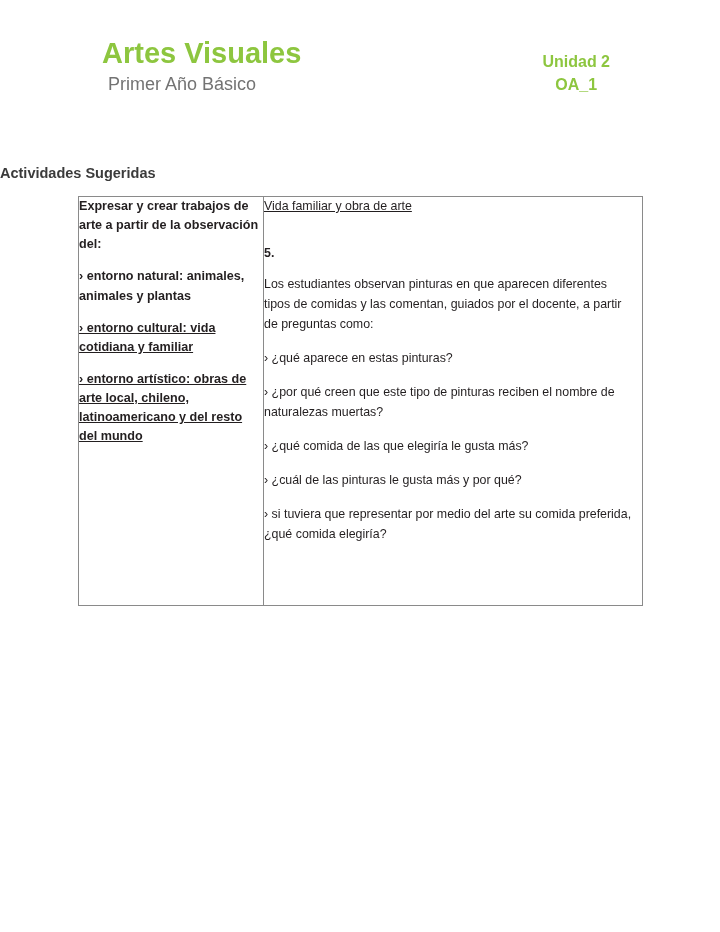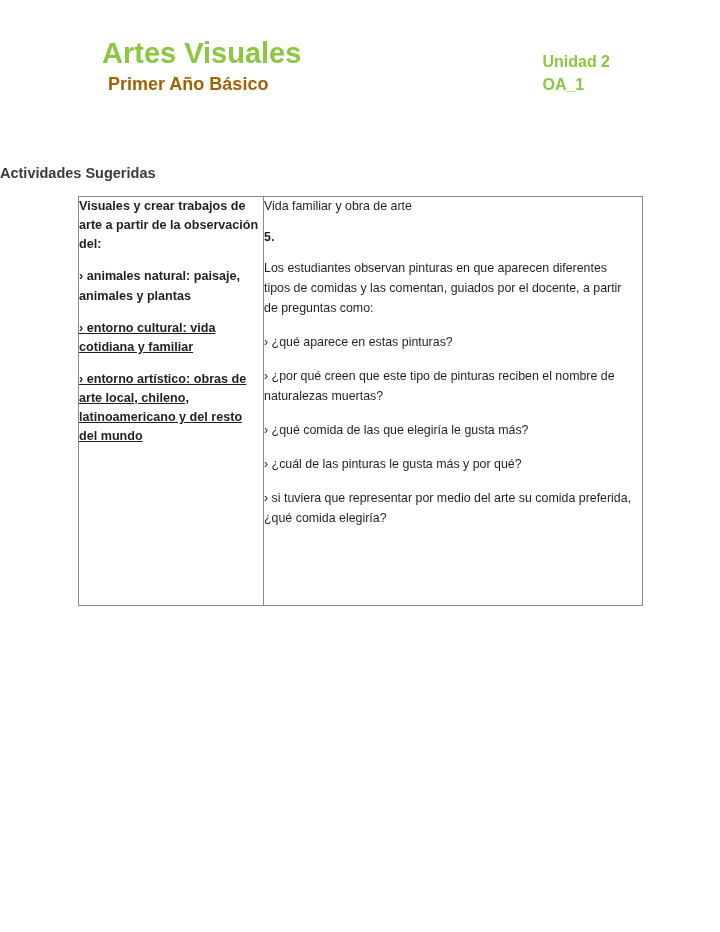--- a/index.html
+++ b/index.html
@@ -37,29 +37,29 @@
   .doc-title {
     font-size: 29px;
     font-weight: bold;
     color: #8dc63f;
     line-height: 1.05;
     letter-spacing: 0px;
     margin: 0;
   }
   .doc-subtitle {
     font-size: 18px;
-    font-weight: bold;
-    color: #a16207;
+    font-weight: normal;
+    color: #737373;
     margin: 6px 0 0 6px;
   }
   .unit-block {
     position: absolute;
     right: 30px;
     top: 12px;
-    text-align: left;
+    text-align: center;
   }
   .unit-line {
     font-size: 16px;
     font-weight: bold;
     color: #8dc63f;
     line-height: 1.45;
   }
 
   
   .section-heading {
@@ -126,21 +126,22 @@
     margin: 0 0 13px 0;
   }
   .oa-bullet.underline span {
     text-decoration: underline;
     margin-top: 8px;
   }
 
   .act-title {
     font-size: 12.4px;
     line-height: 1.5;
-    margin: 0 0 14px 0;
+    margin: 0 0 30px 0;
+    text-decoration: underline;
   }
   .act-number {
     font-size: 12.4px;
     font-weight: bold;
     margin: 0 0 14px 0;
   }
   .act-para {
     font-size: 12.4px;
     line-height: 1.62;
     margin: 0 12px 14px 0;
@@ -171,22 +172,22 @@
   <div class="section-heading">Actividades Sugeridas</div>
 
   <table class="act-table">
     <colgroup>
       <col class="col-left">
       <col class="col-right">
     </colgroup>
     <tbody>
     <tr>
       <td class="cell-left">
-        <p class="oa-text">Visuales y crear trabajos de arte a partir de la observación del:</p>
-        <p class="oa-bullet"><span>› animales natural: paisaje, animales y plantas</span></p>
+        <p class="oa-text">Expresar y crear trabajos de arte a partir de la observación del:</p>
+        <p class="oa-bullet"><span>› entorno natural: animales, animales y plantas</span></p>
         <p class="oa-bullet underline"><span>› entorno cultural: vida cotidiana y familiar</span></p>
         <p class="oa-bullet underline"><span>› entorno artístico: obras de arte local, chileno, latinoamericano y del resto del mundo</span></p>
       </td>
       <td class="cell-right">
         <p class="act-title">Vida familiar y obra de arte</p>
         <p class="act-number">5.</p>
         <p class="act-para">Los estudiantes observan pinturas en que aparecen diferentes tipos de comidas y las comentan, guiados por el docente, a partir de preguntas como:</p>
         <p class="act-q">› ¿qué aparece en estas pinturas?</p>
         <p class="act-q">› ¿por qué creen que este tipo de pinturas reciben el nombre de naturalezas muertas?</p>
         <p class="act-q">› ¿qué comida de las que elegiría le gusta más?</p>

